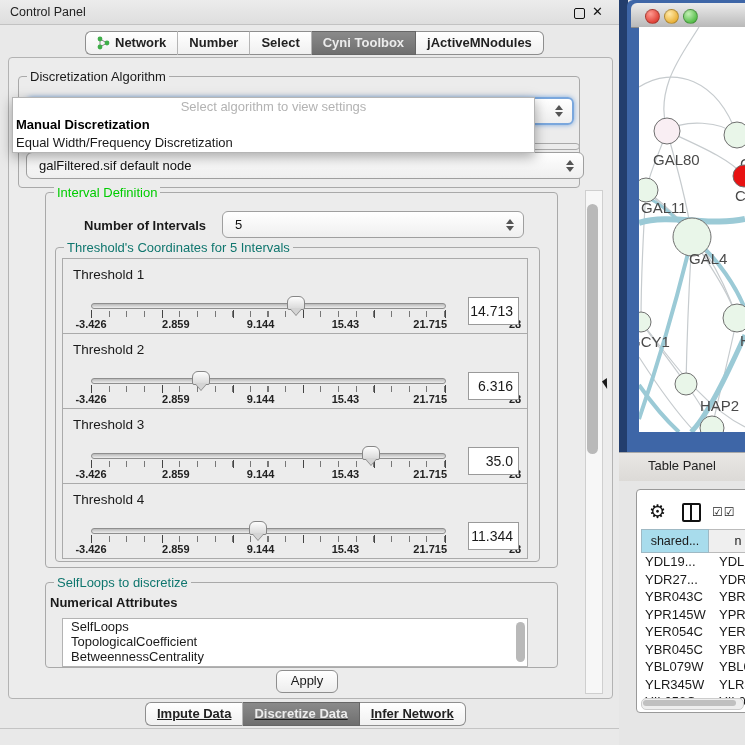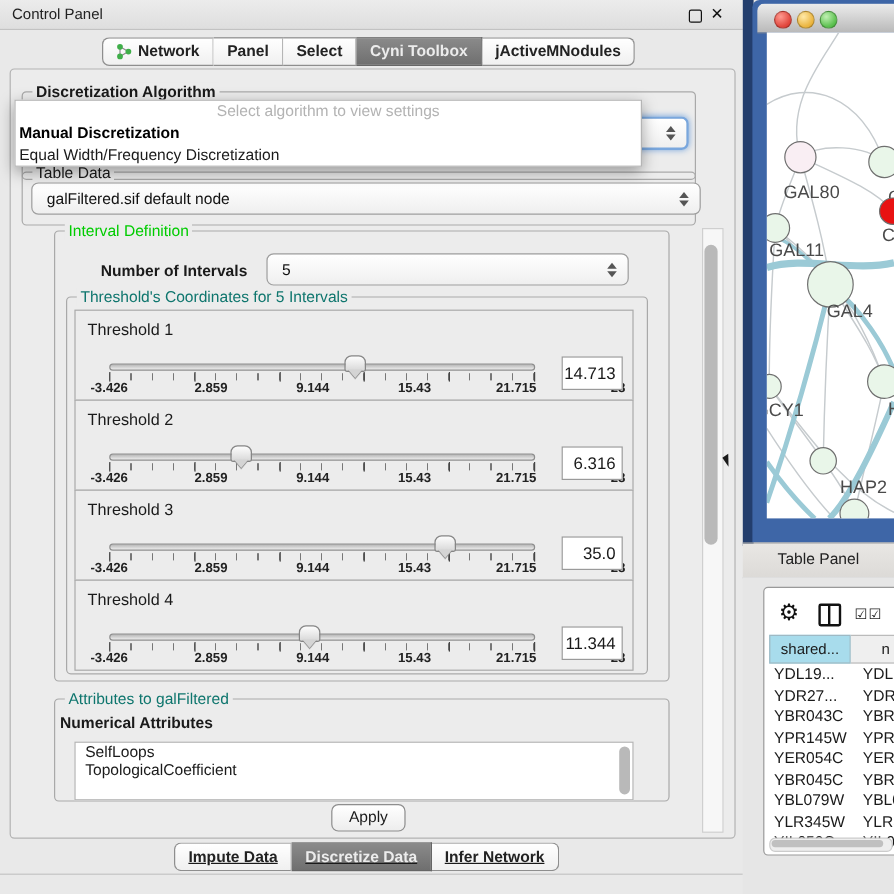--- a/index.html
+++ b/index.html
@@ -37,21 +37,21 @@
   .combo{position:absolute;background:linear-gradient(#ffffff,#efefef);border:1px solid #9f9f9f;
       border-radius:6px;font-size:13px;display:flex;align-items:center;padding-left:12px;color:#111;}
   .combo-focus{border:2px solid #7aa7dd;box-shadow:0 0 5px #7aa7dd;}
   .stepper{position:absolute;right:9px;top:50%;transform:translateY(-50%);width:9px;height:12px;}
   .stepper::before,.stepper::after{content:"";position:absolute;left:1px;border-left:4px solid transparent;
       border-right:4px solid transparent;}
   .stepper::before{top:0;border-bottom:5px solid #555;}
   .stepper::after{bottom:0;border-top:5px solid #555;}
 
   
-  .popup{left:12px;top:83px;width:521px;height:54px;background:#fff;border:1px solid #b5b5b5;
+  .popup{left:12px;top:97px;width:521px;height:54px;background:#fff;border:1px solid #b5b5b5;
       box-shadow:0 4px 12px rgba(0,0,0,.35);z-index:40;}
   .popup-row{height:18px;line-height:18px;font-size:13px;padding:0 3px;white-space:nowrap;overflow:hidden;}
   .popup-placeholder{color:#b3b3b3;text-align:center;}
   .popup-bold{font-weight:bold;color:#000;}
 
   
   .th-container{left:62px;top:259px;width:466px;}
   .th-row{position:relative;width:464px;height:74px;border:1px solid #aaa;margin-top:-1px;background:#ececec;}
   .th-label{position:absolute;left:10px;top:8px;font-size:13.5px;font-weight:normal;}
   .track{position:absolute;left:28px;top:44px;width:353px;height:4px;border:1px solid #8e8e8e;
@@ -139,37 +139,37 @@
       <line x1="3" y1="3" x2="10" y2="7" stroke="#888" stroke-width="1"></line>
       <line x1="3" y1="11" x2="10" y2="7" stroke="#888" stroke-width="1"></line>
       <line x1="3" y1="3" x2="3" y2="11" stroke="#888" stroke-width="1"></line>
       <circle cx="3" cy="3" r="2.4" fill="#3fae49"></circle>
       <circle cx="3" cy="11" r="2.4" fill="#3fae49"></circle>
       <circle cx="10" cy="7" r="2.4" fill="#3fae49"></circle>
     </svg>
     <span>Network</span>
   </div>
   <div class="seg">
-      <span>Panel</span>
+      <span>Number</span>
     </div>
   <div class="seg">
       <span>Select</span>
     </div>
   <div class="seg sel">
       <span>Cyni Toolbox</span>
     </div>
   <div class="seg">
       <span>jActiveMNodules</span>
     </div>
 </div>
 
 <div class="abs outer-panel"></div>
 
 <div class="groupbox" style="left:18px;top:76px;width:560px;height:72px;">
-  <span class="group-label gl-dark" style="left:8px;top:-8px;font-weight:bold;">Discretization Algorithm</span>
+  <span class="group-label gl-dark" style="left:8px;top:-8px;font-weight:normal;">Discretization Algorithm</span>
 </div>
 <div class="combo combo-focus" style="left:26px;top:97px;width:532px;height:24px;">
   <span class="stepper"></span>
 </div>
 
 <div class="groupbox" style="left:18px;top:143px;width:560px;height:43px;">
   <span class="group-label gl-dark" style="left:8px;top:-8px;">Table Data</span>
 </div>
 <div class="combo" style="left:26px;top:152px;width:544px;height:25px;">
   <span>galFiltered.sif default node</span>
@@ -288,27 +288,28 @@
           <span class="axis-label" style="left: 60%;">15.43</span>
           <span class="axis-label" style="left: 80%;">21.715</span>
           <span class="axis-label" style="left: 100%;">28</span>
         </div>
     </div>
     <div class="th-value">11.344</div>
   </div>
 </div>
 
 <div class="groupbox" style="left:45px;top:582px;width:511px;height:84px;">
-  <span class="group-label gl-blue" style="left:8px;top:-8px;">Attributes to galFiltered</span>
+  <span class="group-label gl-blue" style="left:8px;top:-8px;">SelfLoops to discretize</span>
 </div>
 <span class="abs" style="left:50px;top:595px;font-weight:bold;">Numerical Attributes</span>
 <div class="abs attr-list">
   <div class="list-inner">
       <div class="attr-item">SelfLoops</div>
       <div class="attr-item">TopologicalCoefficient</div>
+      <div class="attr-item">BetweennessCentrality</div>
     </div>
   <div class="list-scroll"></div>
 </div>
 
 <div class="abs apply-btn">Apply</div>
 
 <div class="abs v-scroll-track"></div>
 <div class="abs v-scroll-thumb"></div>
 
 <div class="seg-row bottom-tabs">

